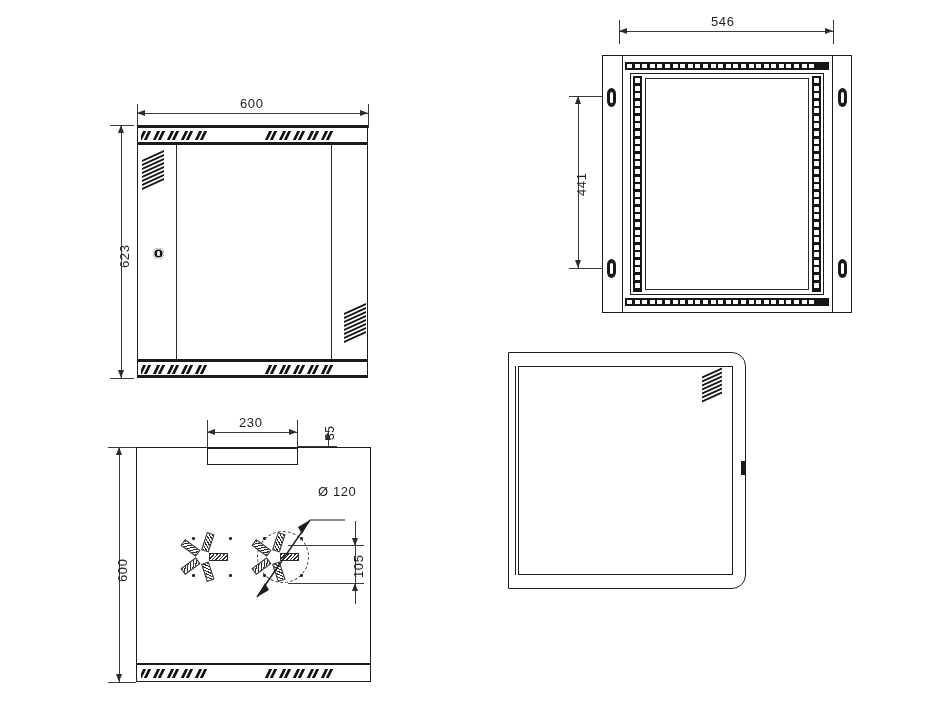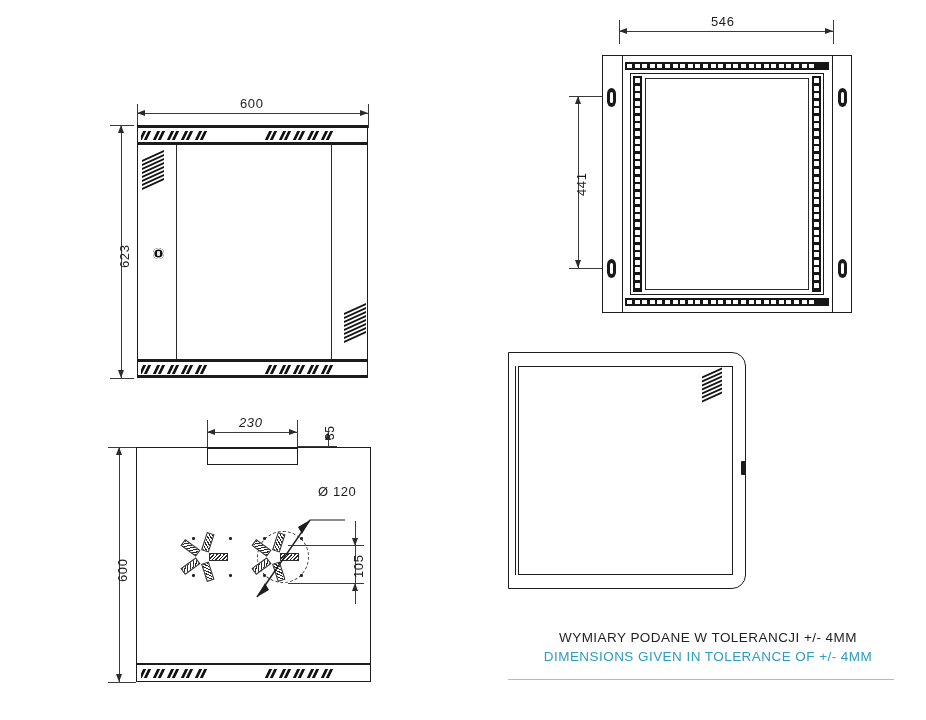--- a/index.html
+++ b/index.html
@@ -503,21 +503,21 @@
     <div class="keyhole" style="left:838px;top:259px;"></div>
   </div>
 
   <div class="view" id="top-view" style="left:0;top:0;width:420px;height:720px;">
 
     <div class="ln v" style="left:207px;top:420px;height:28px;"></div>
     <div class="ln v" style="left:297px;top:420px;height:34px;"></div>
     <div class="ln h" style="left:207px;top:432px;width:90px;"></div>
     <div class="arr left" style="left:207px;top:429px;"></div>
     <div class="arr right" style="left:289px;top:429px;"></div>
-    <div class="dimtext" style="left:239px;top:415px;font-style:italic;">230</div>
+    <div class="dimtext" style="left:239px;top:415px;">230</div>
 
     <div class="ln h" style="left:297px;top:446px;width:40px;"></div>
     <div class="ln h" style="left:297px;top:464px;width:40px;"></div>
     <div class="ln v" style="left:328px;top:432px;height:44px;"></div>
     <div class="arr up" style="left:325px;top:432px;"></div>
     <div class="arr down" style="left:325px;top:468px;"></div>
     <div class="dimtext rot" style="left:323px;top:440px;font-size:12px;">35</div>
 
     <div class="ln h" style="left:108px;top:447px;width:28px;"></div>
     <div class="ln h" style="left:108px;top:682px;width:28px;"></div>
@@ -632,19 +632,14 @@
         <i style="width:20px"></i>
         <i style="width:20px"></i>
       <i style="width:20px"></i>
         <i style="width:20px"></i>
         <i style="width:20px"></i>
     </div>
 
     <div class="bar" style="left:741px;top:461px;width:5px;height:14px;border-radius:1px;"></div>
   </div>
 
-  <div id="notes" style="left:508px;top:630px;width:400px;">
-    <div class="note-pl" style="text-align:center;">WYMIARY PODANE W TOLERANCJI +/- 4MM</div>
-    <div class="note-en" style="text-align:center;margin-top:4px;color:#2e9cc4;">DIMENSIONS GIVEN IN TOLERANCE OF +/- 4MM</div>
-    <div class="note-rule" style="margin-top:15px;width:386px;"></div>
-  </div>
 
 </div>
 
 </body></html>

